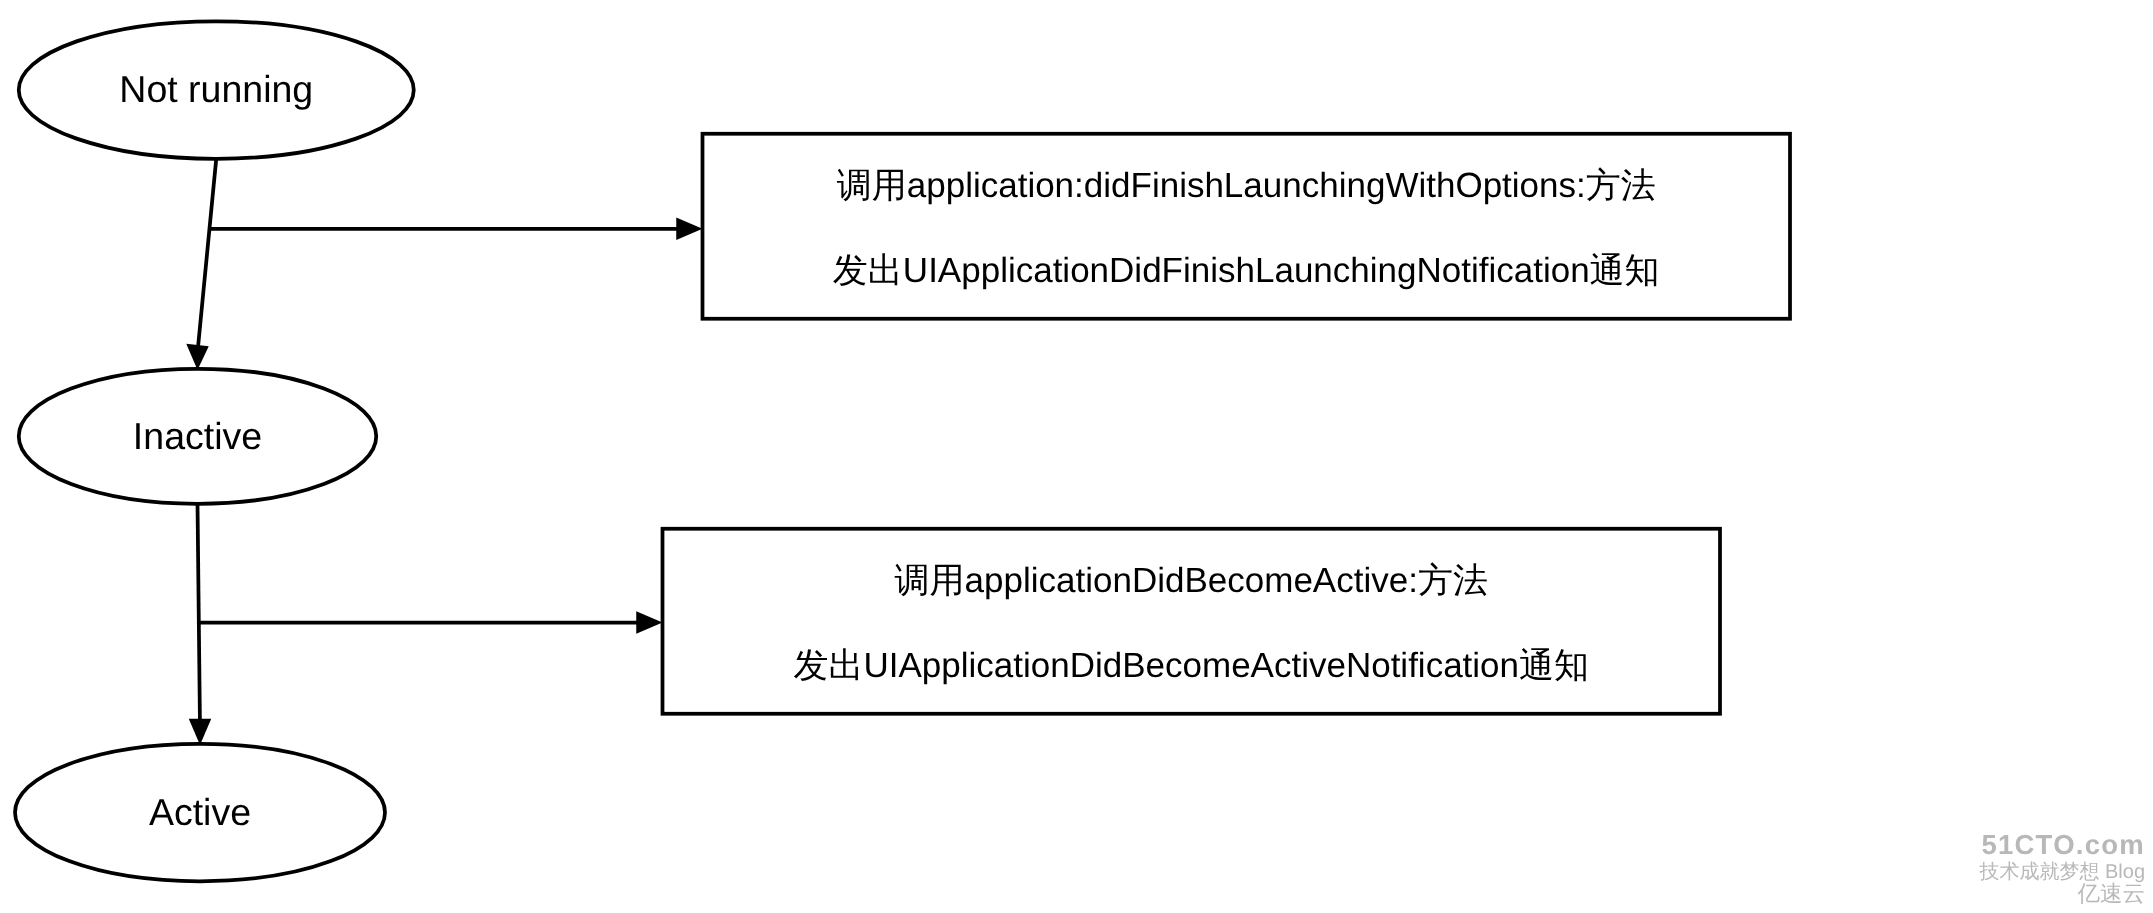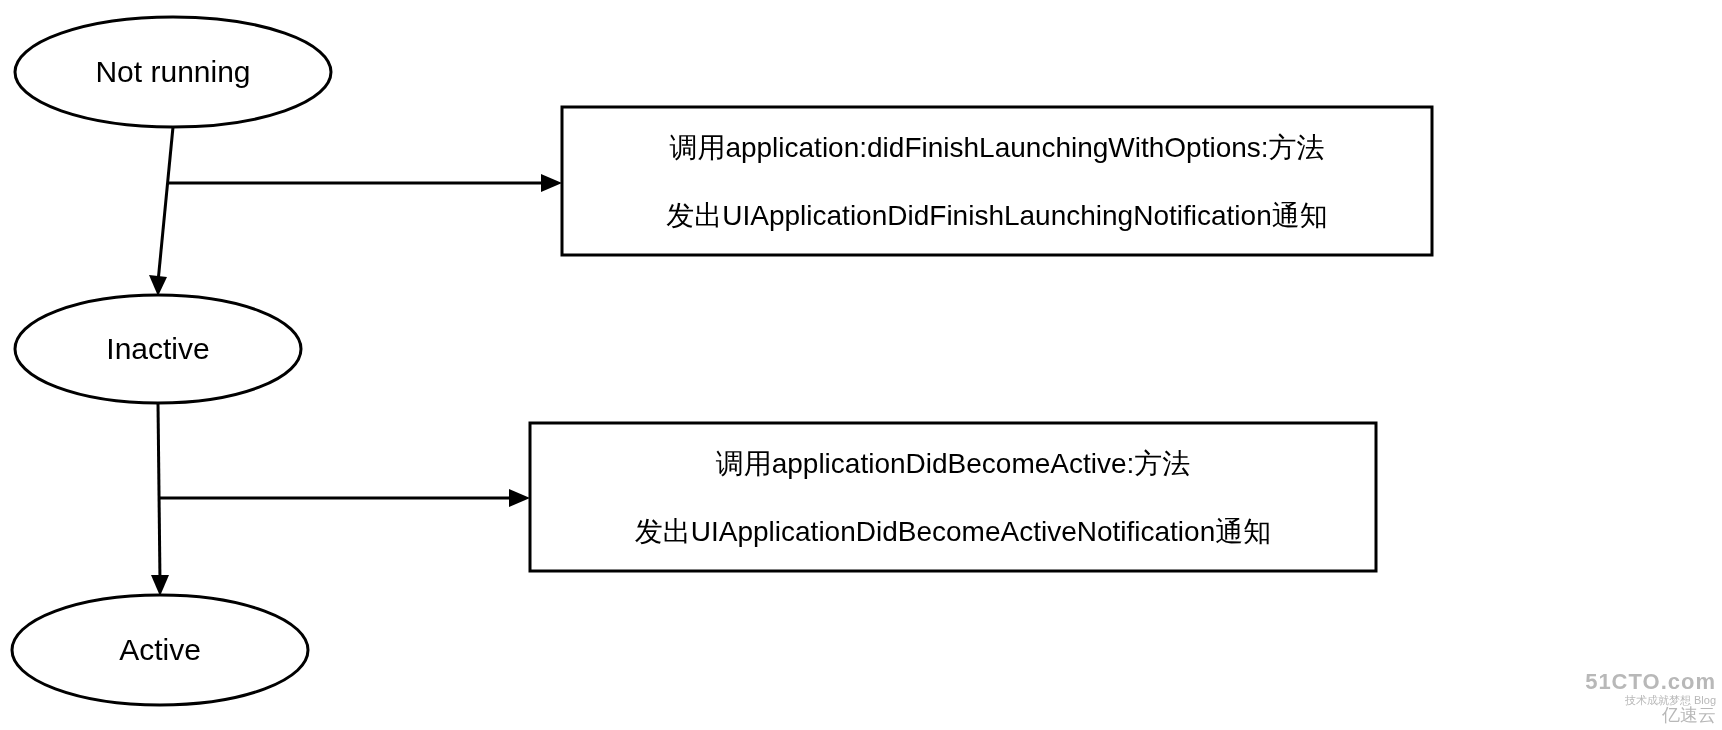--- a/index.html
+++ b/index.html
@@ -48,21 +48,21 @@
     position: absolute;
     right: 6px;
     bottom: 4px;
     text-align: right;
     color: #b8b8b8;
     font-family: Arial, sans-serif;
     line-height: 1.1;
     user-select: none;
   }
   .watermark .w-main { font-size: 22px; font-weight: bold; letter-spacing: 1px; }
-  .watermark .w-sub  { font-size: 11px; }
+  .watermark .w-sub  { font-size: 16px; }
   .watermark .w-brand{ font-size: 18px; }
 </style>
 </head>
 <body>
 
 <svg width="1722" height="730" viewBox="0 0 1722 730">
 
   <g>
     <ellipse class="node-ellipse" cx="173" cy="72" rx="158" ry="55"></ellipse>
     <text class="node-text" x="173" y="74">Not running</text>

